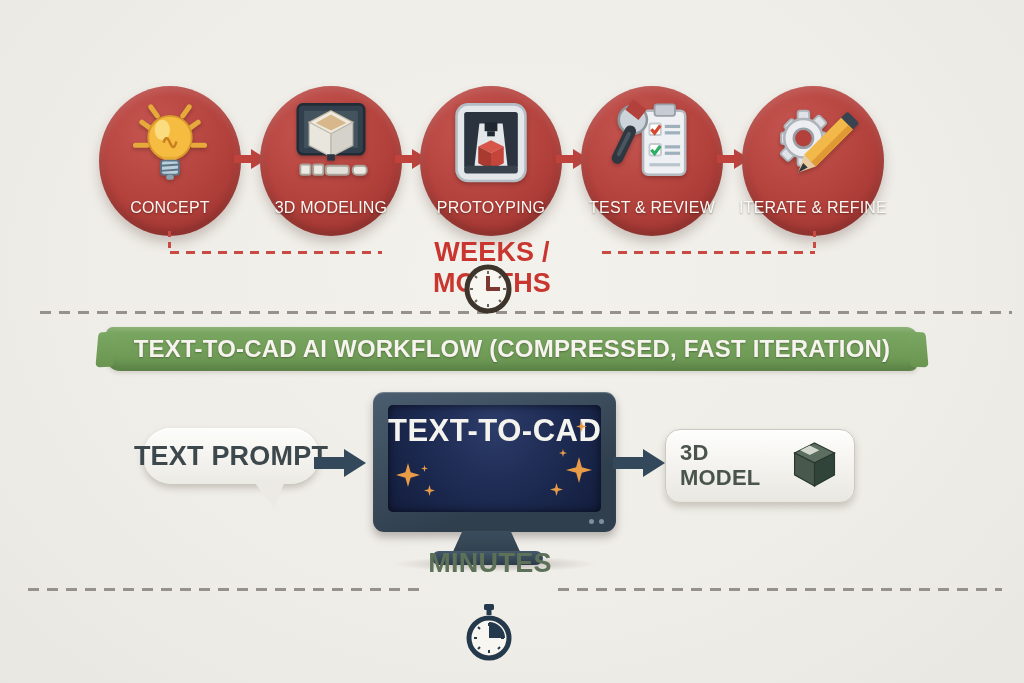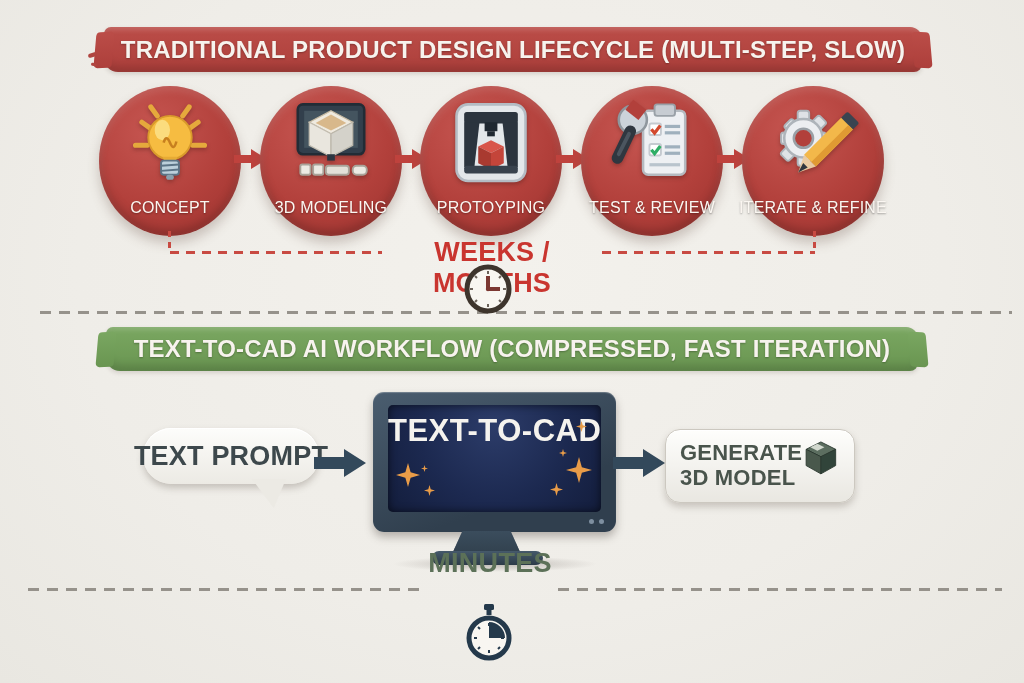--- a/index.html
+++ b/index.html
@@ -103,25 +103,20 @@
   .minutes-dash-right{left:558px;top:588px;width:444px;}
   .minutes-label{position:absolute;left:427px;top:548px;width:126px;text-align:center;
     color:#5c7158;font-weight:700;font-size:27px;letter-spacing:.3px;}
   .stopwatch{position:absolute;left:464px;top:603px;width:50px;height:62px;}
 </style>
 </head>
 <body>
 
 <div class="canvas">
 
-  <div class="banner banner-red">
-    <div class="speck speck1"></div>
-    <div class="speck speck2"></div>
-    <div class="banner-text">TRADITIONAL PRODUCT DESIGN LIFECYCLE (MULTI-STEP, SLOW)</div>
-  </div>
 
   <div class="step step1">
     <span class="icon-wrap">
       <svg viewBox="0 0 72 72">
         <path d="M14 19 L21 24 M58 19 L51 24 M9 37 L18 37 M63 37 L54 37 M21 7 L26 14 M51 7 L46 14" stroke="#e5a93c" stroke-width="4" stroke-linecap="round"></path>
         <circle cx="36" cy="31" r="17" fill="#f6bc41" stroke="#d99a2b" stroke-width="1.5"></circle>
         <ellipse cx="30" cy="25" rx="6" ry="8" fill="#fce28a" opacity="0.85"></ellipse>
         <path d="M31 35 q2 -7 5 0 q3 7 5 -1" stroke="#c77f1f" stroke-width="2" fill="none"></path>
         <path d="M30 46 L42 46 L40 50 L32 50 Z" fill="#e8ab34"></path>
         <rect x="29" y="49" width="14" height="11" rx="2" fill="#bcd0db" stroke="#5c7486" stroke-width="1.5"></rect>
@@ -295,21 +290,20 @@
   <div class="monitor-base"></div>
 
   <span class="nav-arrow arrow-out">
     <svg viewBox="0 0 54 32">
         <polygon points="0,10 30,10 30,2 52,16 30,30 30,22 0,22" fill="#33495b"></polygon>
       </svg>
   </span>
 
   <div class="gen-box">
     <div class="gen-text">
-      <div>GENERATE</div>
       <div>3D MODEL</div>
     </div>
     <span class="gen-cube">
       <svg viewBox="0 0 64 64">
         <polygon points="32,5 57,17.5 32,30 7,17.5" fill="#5c6e60" stroke="#2a382e" stroke-width="1.5"></polygon>
         <polygon points="14,14 26,8 38,14 26,20" fill="#dfe3da" opacity="0.9"></polygon>
         <polygon points="7,17.5 32,30 32,59 7,45" fill="#49584c" stroke="#2a382e" stroke-width="1.5"></polygon>
         <polygon points="57,17.5 32,30 32,59 57,45" fill="#31443a" stroke="#2a382e" stroke-width="1.5"></polygon>
       </svg>
     </span>

